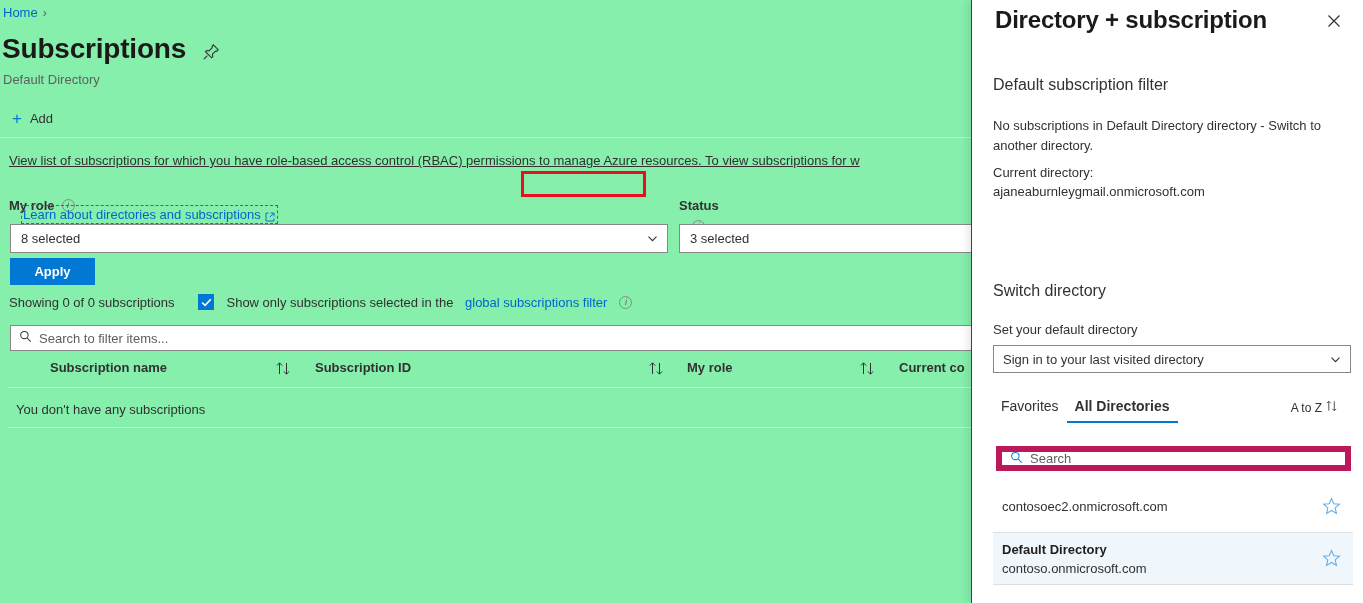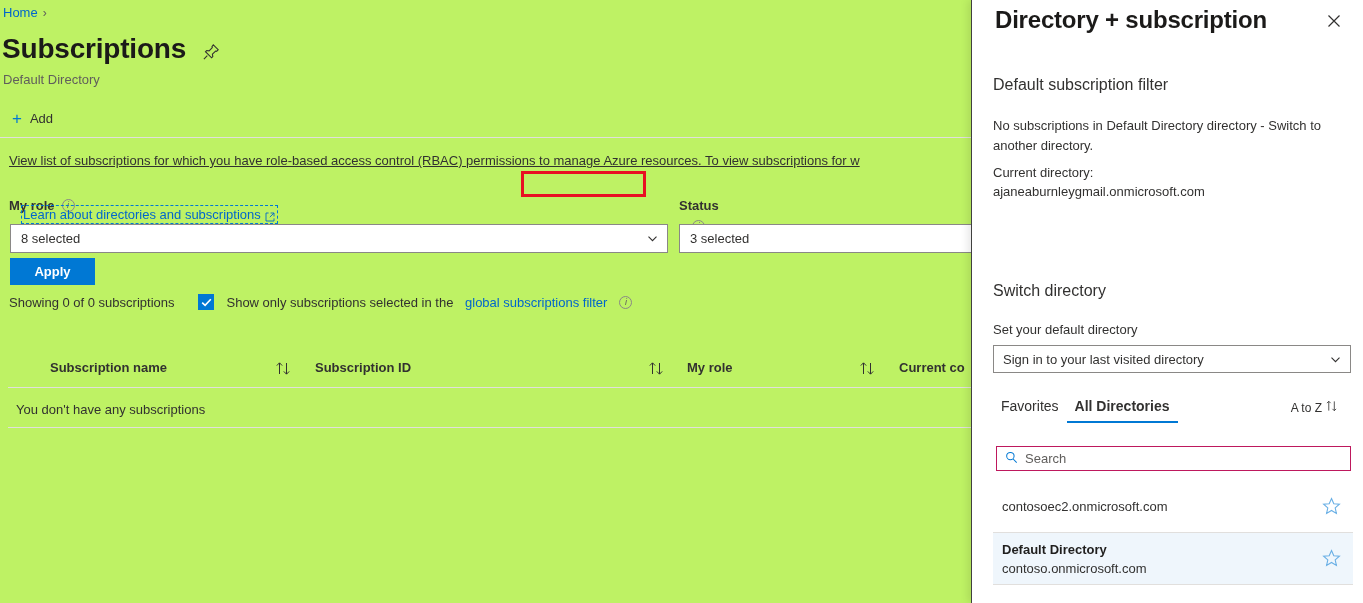--- a/index.html
+++ b/index.html
@@ -11,21 +11,21 @@
     font-family: "Liberation Sans", sans-serif;
     color: #323130;
     -webkit-font-smoothing: antialiased;
   }
   #root { position: relative; width: 1363px; height: 603px; }
 
   
   #main-area {
     position: absolute; left: 0; top: 0;
     width: 971px; height: 603px;
-    background: #bef264;
+    background: #86efac;
     overflow: hidden;
   }
 
   .breadcrumb {
     position: absolute; left: 3px; top: 4px;
     font-size: 13px; line-height: 18px;
     display: flex; align-items: center; gap: 5px;
   }
   .breadcrumb .crumb-link { color: #0066cc; cursor: pointer; }
   .breadcrumb .crumb-sep { color: #605e5c; font-size: 12px; }
@@ -225,21 +225,21 @@
   }
   .sort-az {
     position: absolute; right: 24px; top: 400px;
     font-size: 12px; color: #323130; cursor: pointer;
     display: flex; align-items: center; gap: 3px;
   }
 
   .p-search {
     position: absolute; left: 996px; top: 446px;
     width: 355px; height: 25px;
-    border: 1px solid #be185d; background: #fff;
+    border: 6px solid #be185d; background: #fff;
     display: flex; align-items: center; gap: 7px; padding: 0 8px;
     font-size: 13px; cursor: text;
   }
   .p-search .ph { color: #605e5c; }
 
   .dir-list { position: absolute; left: 993px; top: 481px; width: 360px; }
   .dir-row {
     position: relative; height: 52px;
     border-bottom: 1px solid #e1dfdd;
     display: flex; align-items: center; cursor: pointer;
@@ -318,20 +318,29 @@
         <svg viewBox="0 0 11 11" fill="none" stroke="#ffffff" stroke-width="1.6">
             <path d="M1.2 5.6L4.1 8.4L9.8 2.2"></path>
           </svg>
       </span>
       <span>Show only subscriptions selected in the</span>
       <span>&nbsp;</span>
       <span class="link">global subscriptions filter</span>
       <span class="info-icon">i</span>
     </div>
 
+    <div class="search-filter">
+      <span>
+        <svg viewBox="0 0 14 14" width="13" height="13" fill="none" stroke="#323130" stroke-width="1.1">
+          <circle cx="5.8" cy="5.5" r="4"></circle>
+            <path d="M8.8 8.6L12.6 12.6"></path>
+        </svg>
+      </span>
+      <span class="ph">Search to filter items...</span>
+    </div>
 
     <div class="tbl-header">
       <div class="th" style="left:50px;">Subscription name</div>
       <span class="sorticon" style="left:275px;">
         <svg viewBox="0 0 17 15" width="17" height="15" fill="none" stroke="#323130" stroke-width="1">
             <path d="M4.5 13V2M1.8 4.6L4.5 1.8L7.2 4.6"></path>
             <path d="M11.5 2v11M14.2 10.4L11.5 13.2L8.8 10.4"></path>
           </svg>
       </span>
       <div class="th" style="left:315px;">Subscription ID</div>

